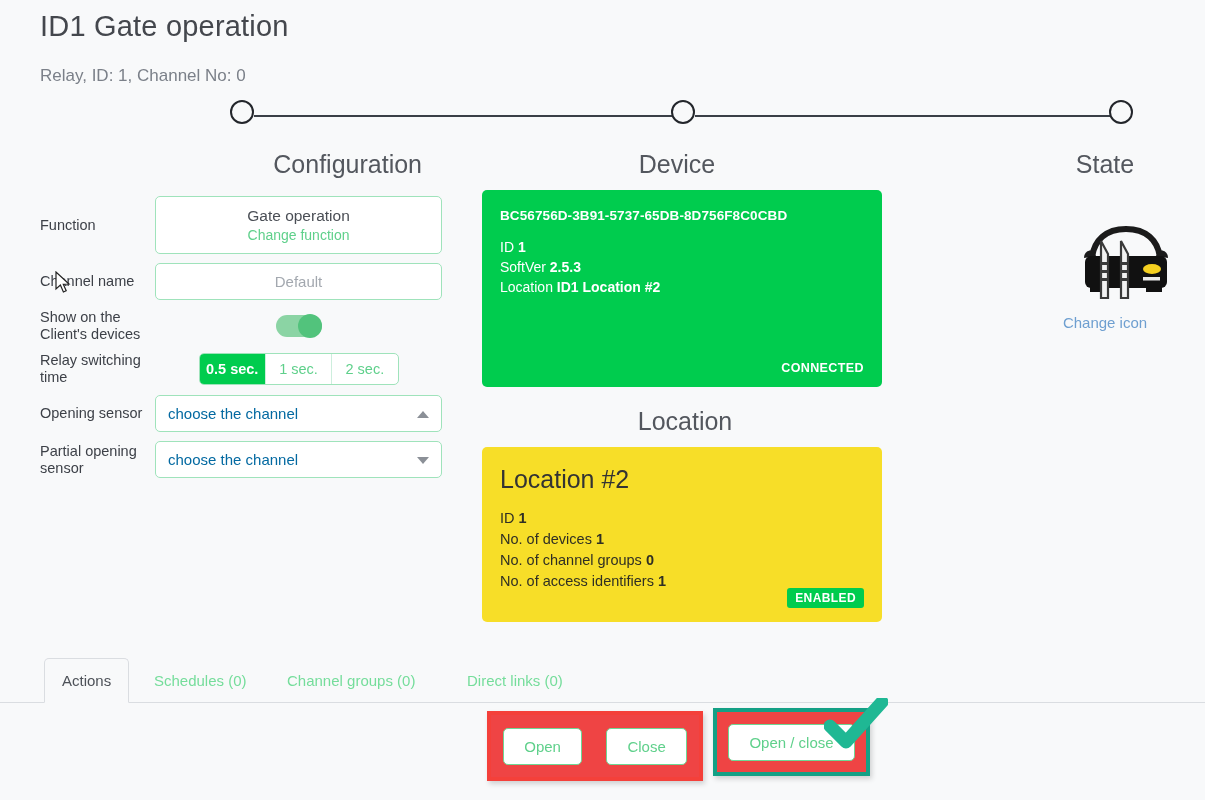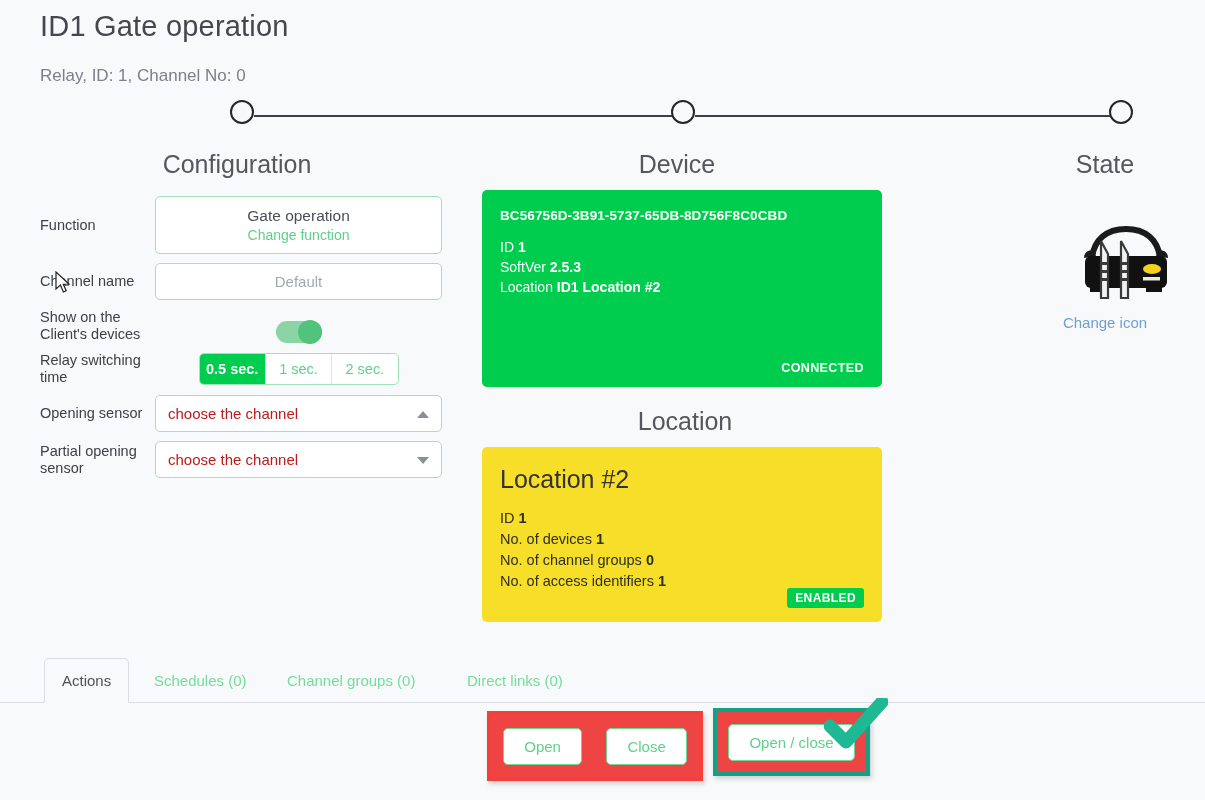--- a/index.html
+++ b/index.html
@@ -32,21 +32,21 @@
   .step-dot{
     position:absolute; top:0px; width:24px; height:24px;
     border:2.5px solid #23262b; border-radius:50%;
     background:#f8f9fa;
   }
   .col-head{
     position:absolute; top:150px;
     font-size:25px; color:#53575e; font-weight:400;
     text-align:center;
   }
-  #head-config{ left:72px; width:330px; }
+  #head-config{ left:92px; width:330px;text-align:right; }
   #head-device{ left:512px; width:330px; }
   #head-state{ left:1020px; width:170px; }
 
   
   .form{ position:absolute; left:40px; top:196px; width:402px; }
   .row{ display:flex; align-items:center; margin-bottom:9px; }
   .row-label{
     width:115px; flex:0 0 115px;
     font-size:14.5px; color:#3d4148; line-height:17px;
     padding-right:6px;
@@ -88,21 +88,21 @@
     flex:1; text-align:center; font-size:14.5px;
     padding:7px 0; color:#5fd08b; cursor:pointer;
     border-left:1px solid #cdeedd;
   }
   .seg-item:first-child{ border-left:none; }
   .seg-item.active{ background:#00cc4e; color:#fff; font-weight:bold; }
 
   .select{
     border:1px solid #9fe3bb; border-radius:5px; background:#fff;
     height:37px; display:flex; align-items:center;
-    padding:0 12px; font-size:15px; color:#b91c1c;
+    padding:0 12px; font-size:15px; color:#0369a1;
     position:relative; cursor:pointer;
   }
   .caret{
     position:absolute; right:12px; top:50%; margin-top:-3px;
     width:0; height:0; border-left:6px solid transparent;
     border-right:6px solid transparent;
   }
   .caret.down{ border-top:7px solid #8b9097; }
   .caret.up{ border-bottom:7px solid #8b9097; }
 
@@ -219,21 +219,21 @@
     </div>
   </div>
 
   <div class="row">
     <div class="row-label">Channel name</div>
     <div class="ctl">
       <div class="text-input">Default</div>
     </div>
   </div>
 
-  <div class="row" style="align-items:flex-end;">
+  <div class="row" style="">
     <div class="row-label">Show on the Client's devices</div>
     <div class="ctl toggle-wrap">
       <div class="toggle">
         <div class="knob"></div>
       </div>
     </div>
   </div>
 
   <div class="row">
     <div class="row-label">Relay switching time</div>

